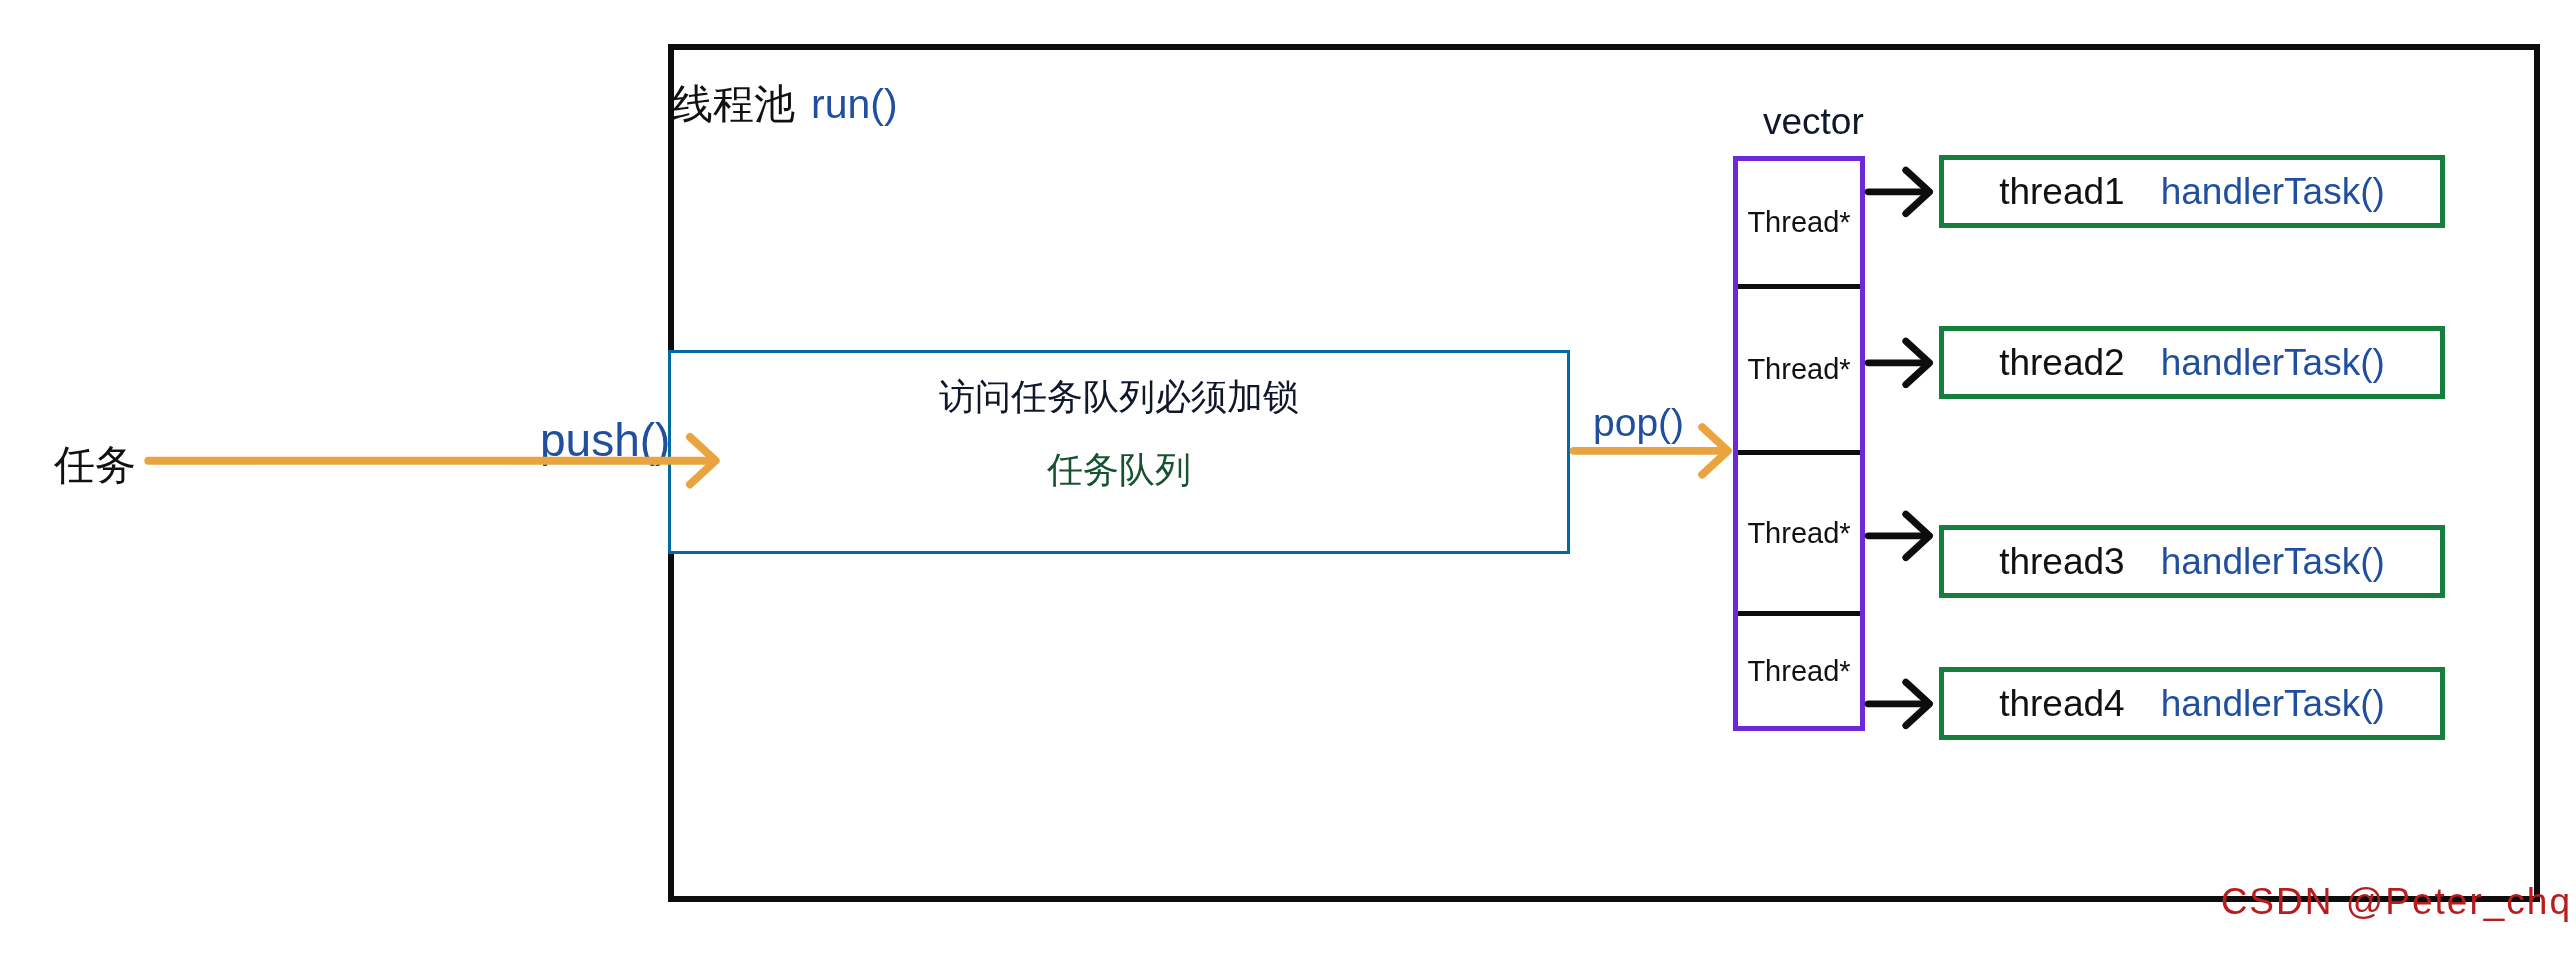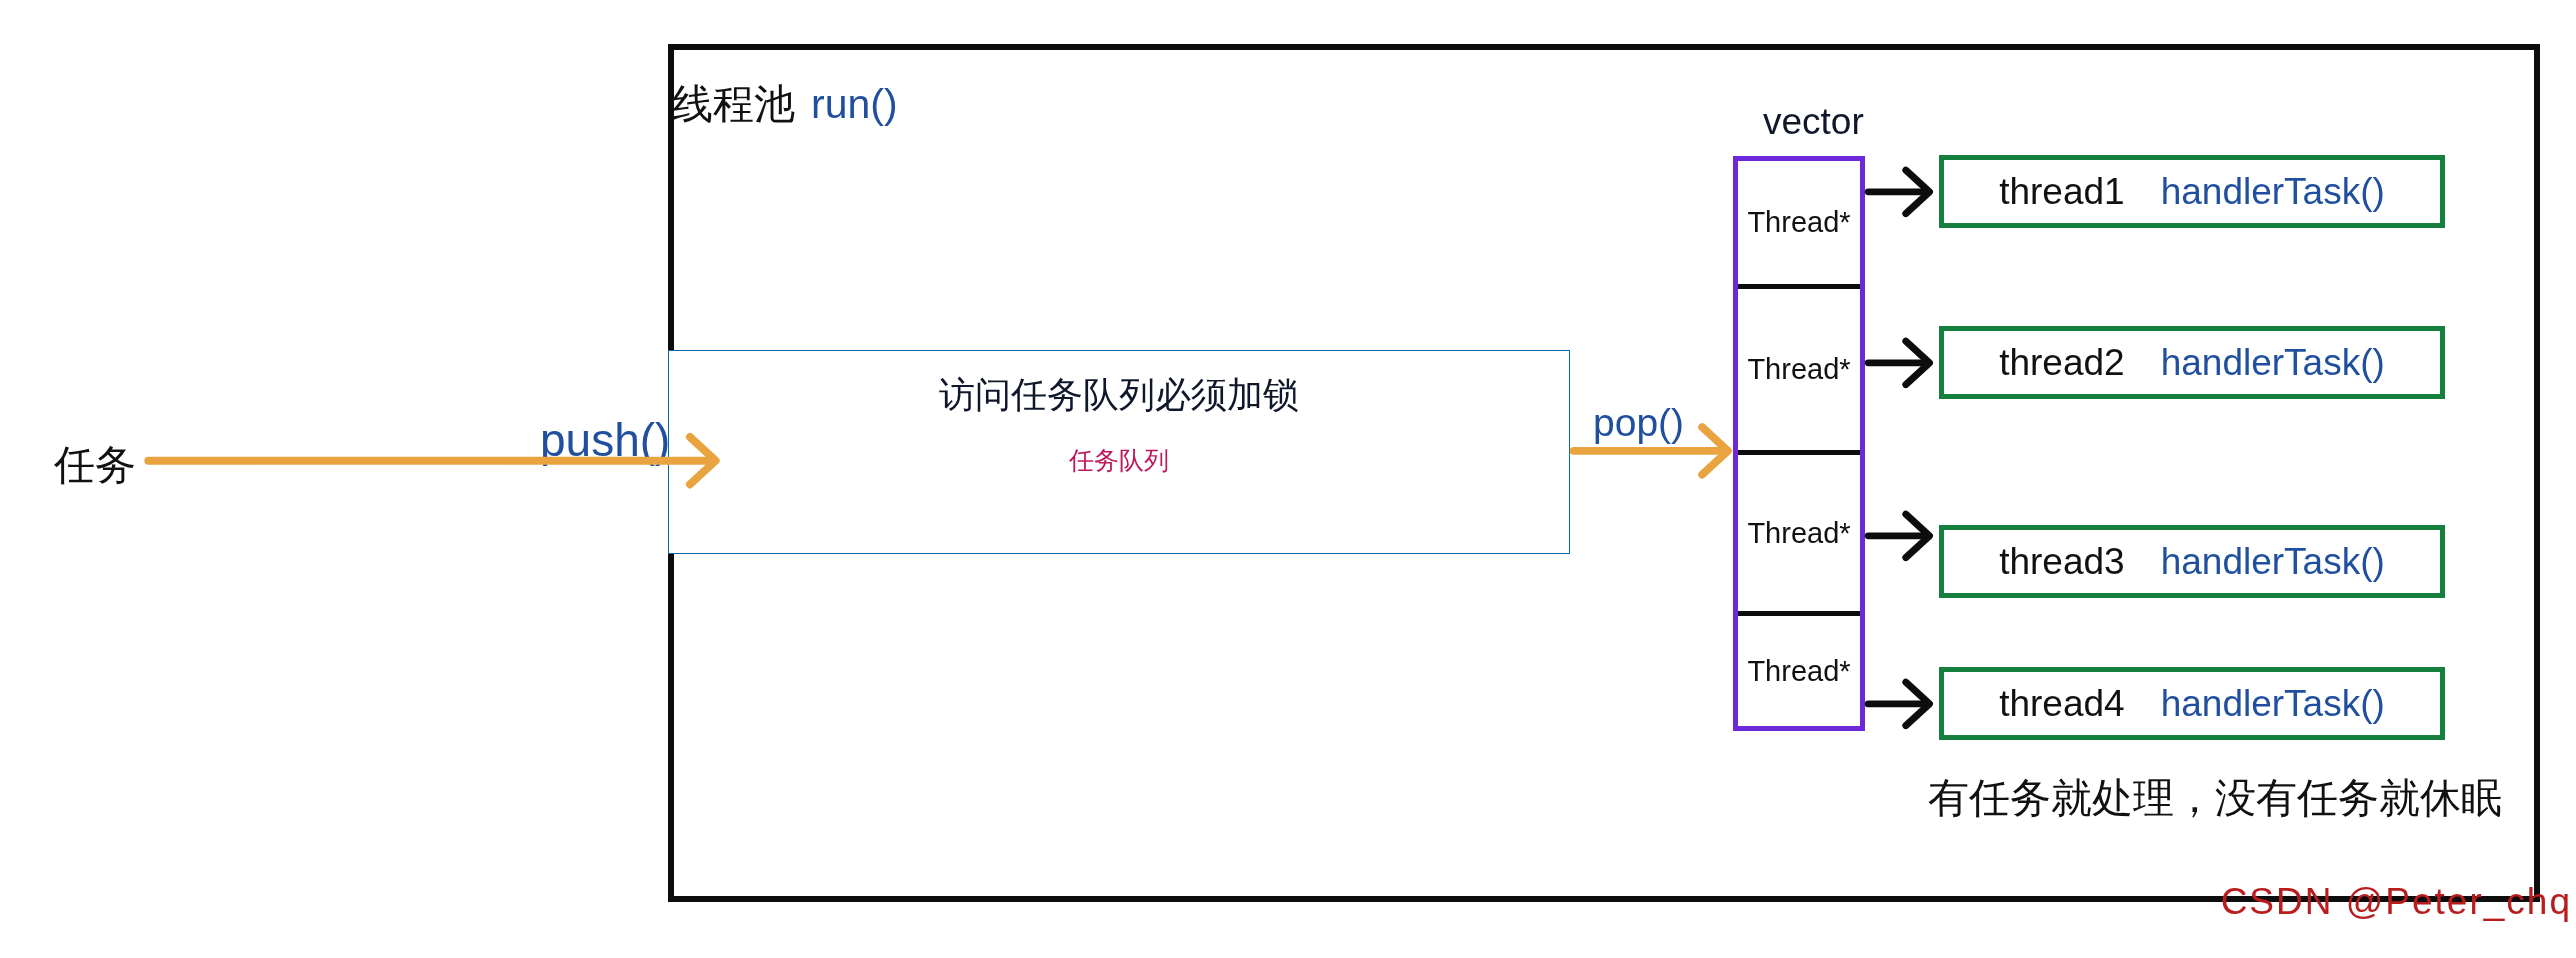--- a/index.html
+++ b/index.html
@@ -23,26 +23,26 @@
     font-size:41px;z-index:3;
   }
   .blue{color:#1f4f9e;}
   .red{color:#0f172a;}
   .task-label{left:54px;top:438px;font-size:41px;z-index:3;}
   .push-label{left:540px;top:413px;font-size:46px;z-index:3;}
   .pop-label{left:1593px;top:401px;font-size:39px;z-index:3;}
   
   .queue-box{
     left:668px;top:350px;width:902px;height:204px;
-    border:1px solid #0369a1;box-sizing:border-box;background:#ffffff;
+    border:3px solid #0369a1;box-sizing:border-box;background:#ffffff;
     z-index:2;display:flex;flex-direction:column;align-items:center;
     padding-top:20px;
   }
   .queue-lock-note{font-size:36px;}
-  .queue-label{font-size:25px;margin-top:24px;color:#be185d;}
+  .queue-label{font-size:36px;margin-top:24px;color:#14532d;}
   .sync-note{left:672px;top:579px;font-size:38px;z-index:3;white-space:nowrap;}
   
   .vector-label{left:1763px;top:101px;font-size:37px;z-index:3;}
   .vector-stack{
     left:1733px;top:156px;width:132px;height:575px;
     border:5px solid #6d28d9;box-sizing:border-box;background:#fff;
     display:flex;flex-direction:column;z-index:2;
   }
   .vector-cell{
     display:flex;align-items:center;justify-content:center;
@@ -109,21 +109,20 @@
   </div>
   <div class="abs thread-box tb3">
     <span>thread3</span>
     <span class="blue">handlerTask()</span>
   </div>
   <div class="abs thread-box tb4">
     <span>thread4</span>
     <span class="blue">handlerTask()</span>
   </div>
 
-  <div class="abs footer-note">有任务就处理，没有任务就休眠</div>
 
   <div class="abs watermark">CSDN @Peter_chq</div>
 
   <svg class="abs arrows" viewBox="0 0 2606 970" xmlns="http://www.w3.org/2000/svg">
 
     <g stroke="#e9a440" stroke-width="8" fill="none" stroke-linecap="round" stroke-linejoin="round">
       <line x1="150" y1="466" x2="718" y2="466"></line>
       <polyline points="698,442 724,466 698,490"></polyline>
     </g>
 

